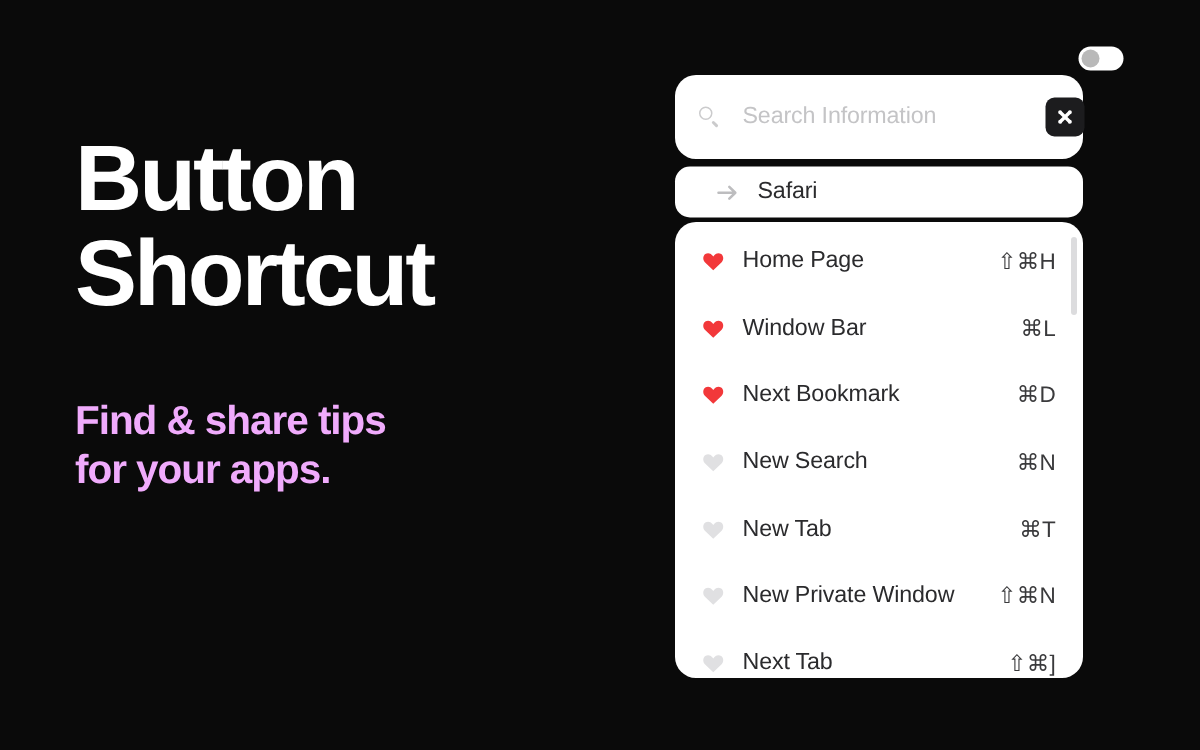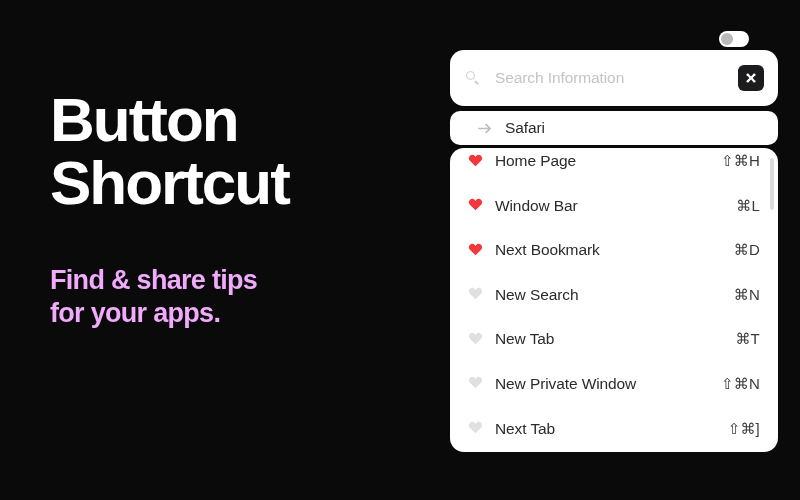--- a/index.html
+++ b/index.html
@@ -66,21 +66,21 @@
     width: 12px;
     height: 12px;
     border-radius: 50%;
     background: #b9b9b9;
   }
 
   
   .panel {
     position: absolute;
     left: 450px;
-    width: 328px;
+    width: 272px;
     background: #ffffff;
     box-sizing: border-box;
   }
 
   
   .search-panel {
     top: 50px;
     height: 56px;
     border-radius: 14px;
     display: flex;
@@ -165,20 +165,21 @@
   .list-panel {
     top: 148px;
     height: 304px;
     border-radius: 14px;
     overflow: hidden;
     padding-top: 4px;
   }
   .list-row {
     height: 44.6px;
     display: flex;
+    align-items: center;
     padding: 0 18px 0 18px;
     box-sizing: border-box;
   }
   .heart {
     flex: 0 0 auto;
     width: 15px;
     height: 15px;
     display: flex;
     align-items: center;
   }

